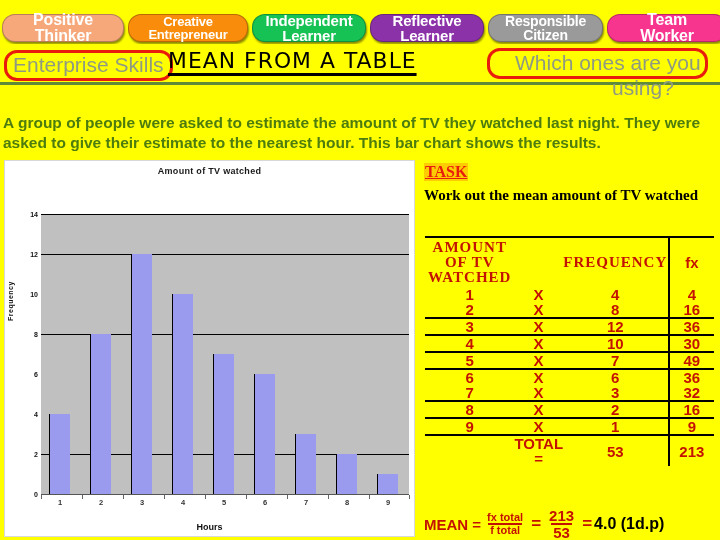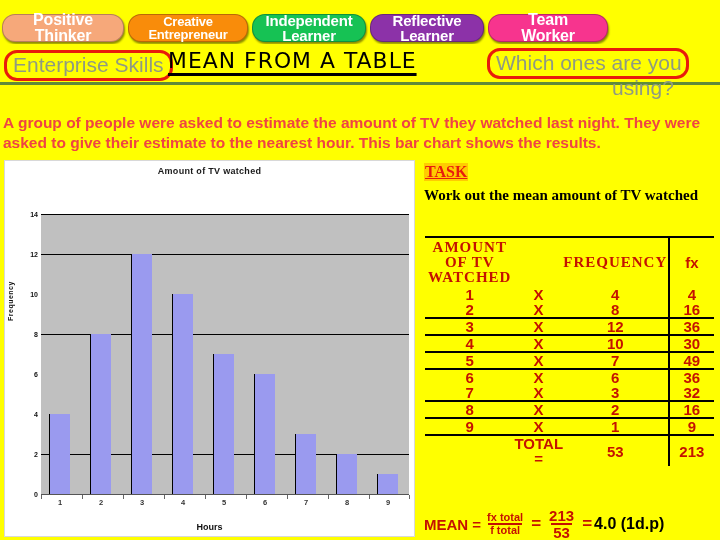--- a/index.html
+++ b/index.html
@@ -67,42 +67,42 @@
     transform-origin:left center;
   }
   .which-box{
     position:absolute;left:487px;top:4px;
     border:3px solid #e81b0c;border-radius:13px;
     background:#ffff00;
     padding:0 4px 1px 6px;
     z-index:3;
   }
   .which-line1{
-    color:#8f9a82;font-size:21px;white-space:nowrap;
+    color:#8f9a82;font-size:21px;white-space:nowrap;margin-left:19px;
   }
   .which-line2{
     position:absolute;left:612px;top:32px;
     color:#8f9a82;font-size:21px;white-space:nowrap;z-index:2;
   }
   .green-rule{
     position:absolute;left:0;top:38px;width:720px;height:3px;background:#5f8a3a;
   }
   .plenary{
     position:absolute;left:0;top:42px;width:720px;
     text-align:center;
     color:#e81b0c;
     font-weight:bold;
     font-size:21px;
     white-space:nowrap;
   }
 
   
   .intro{
     position:absolute;left:3px;top:113px;width:714px;
-    font-size:15.5px;color:#ef4444;line-height:1.32;
+    font-size:15.5px;color:#4d7c0f;line-height:1.32;
     font-weight:bold;
   }
 
   
   .chart-frame{
     position:absolute;left:4px;top:160px;width:411px;height:377px;
     background:#ffffff;
     border:1px solid #d8d8d8;
     box-sizing:border-box;
   }
@@ -209,20 +209,24 @@
     <span>Creative</span>
     <span>Entrepreneur</span>
   </div>
   <div class="skill s3">
     <span>Independent</span>
     <span>Learner</span>
   </div>
   <div class="skill s4">
     <span>Reflective</span>
     <span>Learner</span>
+  </div>
+  <div class="skill s5">
+    <span>Responsible</span>
+    <span>Citizen</span>
   </div>
   <div class="skill s6">
     <span>Team</span>
     <span>Worker</span>
   </div>
 </div>
 
 <div class="title-band">
   <div class="ent-skills">Enterprise Skills</div>
   <div class="mean-table">MEAN FROM A TABLE</div>

